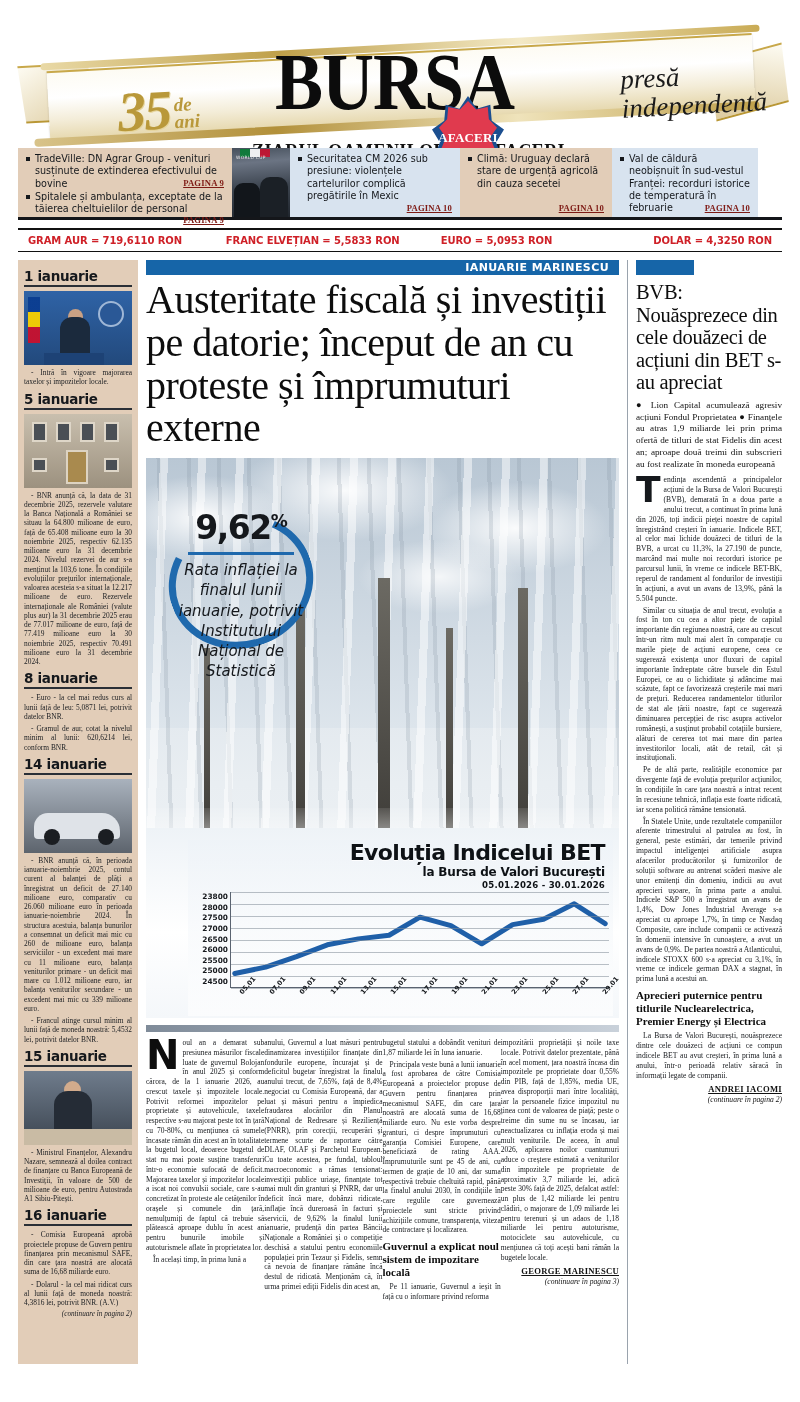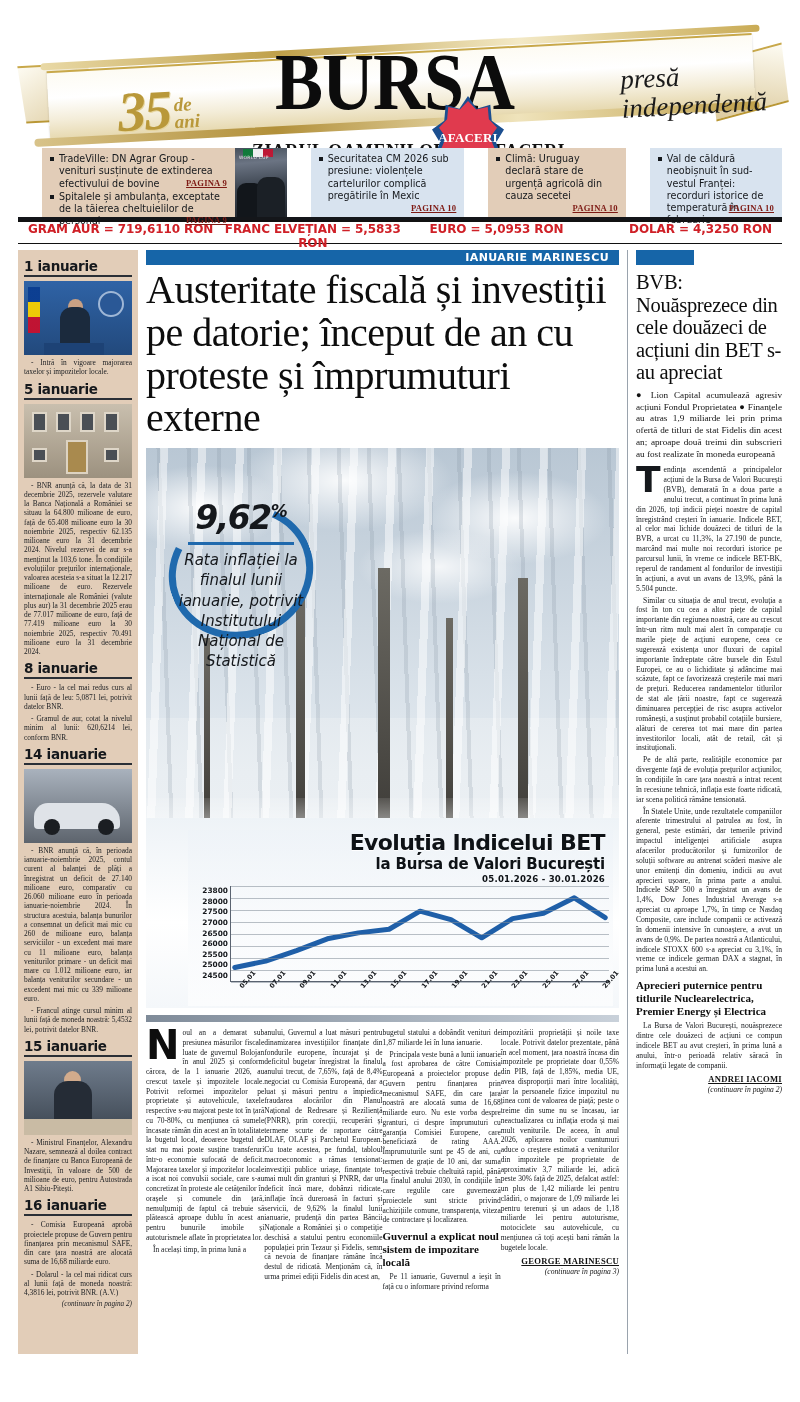--- a/index.html
+++ b/index.html
@@ -153,21 +153,20 @@
     margin: 0 18px;
     border-bottom: 3px solid #14161a;
   }
   .teaser {
     position: relative;
     padding: 5px 8px 17px 8px;
     font-family: "DejaVu Sans", sans-serif;
     font-size: 9.6px;
     line-height: 1.28;
     color: #15181c;
-    margin-left: 24px;
   }
   .t1 { width: 214px; background: #e2cdb8; }
   .t-photo {
     width: 58px;
     background: linear-gradient(175deg,#46505c 0%,#6b7483 22%,#3d4550 55%,#20262e 100%);
     position: relative;
     overflow: hidden;
   }
   .t-photo .wc {
     position:absolute; left:4px; top:7px; font-size:4.4px; color:#e8e8e8;
@@ -203,29 +202,29 @@
     letter-spacing: .2px;
     text-decoration: underline;
     color: #7e1a14;
     white-space: nowrap;
   }
   .pg-right { position: absolute; right: 8px; bottom: 3px; }
   .pg-inline { float: right; }
 
   
   .rates {
-    margin: 0 18px;
+    margin: 8px 18px;
     border-top: 2px solid #111;
     border-bottom: 1px solid #111;
     height: 24px;
     display: flex;
-    align-items: flex-start;
-    font-family: "DejaVu Sans", sans-serif;
-    font-weight: 700;
-    font-size: 12px;
+    align-items: center;
+    font-family: "DejaVu Sans", sans-serif;
+    font-weight: 700;
+    font-size: 10px;
     color: #cf2027;
     letter-spacing: -.1px;
   }
   .rate { flex: 1; text-align: center; }
   .rate.r1 { text-align: left; padding-left: 10px; flex: 1.05; }
   .rate.r4 { text-align: right; padding-right: 10px; }
 
   
   .page-grid {
     display: flex;
@@ -409,21 +408,20 @@
   .infl .val {
     position: absolute;
     left: 0; right: 0; top: -8px;
     text-align: center;
     font-family: "DejaVu Sans", sans-serif;
     font-weight: 700;
     font-size: 33px;
     color: #15181c;
     letter-spacing: -1.5px;
     z-index: 3;
-    font-style: italic;
   }
   .infl .val sup { font-size: 17px; vertical-align: super; letter-spacing: -1px; }
   .infl .rule {
     position:absolute; left: 20px; right: 20px; top: 36px;
     height: 3px; background: #1f69ad; z-index: 3;
   }
   .infl .cap {
     position: absolute;
     left: 8px; right: 8px; top: 44px;
     text-align: center;
@@ -446,21 +444,21 @@
   .chart-title {
     text-align: right;
     padding-right: 8px;
     font-family: "DejaVu Sans", sans-serif;
   }
   .chart-title .t1l {
     font-weight: 700; font-size: 22px; color: #0e1216; letter-spacing: -.6px;
     text-shadow: 0 1px 0 rgba(255,255,255,.9);
   }
   .chart-title .t2l {
-    font-weight: 700; font-size: 15px; color: #0e1216; letter-spacing: -.2px;
+    font-weight: 700; font-size: 12px; color: #0e1216; letter-spacing: -.2px;
   }
   .chart-title .t3l {
     font-weight: 700; font-size: 8.6px; color: #0e1216; letter-spacing: .2px; margin-top: 1px;
   }
   .plot-wrap { position: relative; height: 116px; margin-top: 2px; }
   .ylabels {
     position: absolute; left: 0; top: 0; width: 40px; height: 96px;
     font-family: "DejaVu Sans", sans-serif;
     font-size: 7.4px; color: #15181c; font-weight: 700;
     text-align: right;

